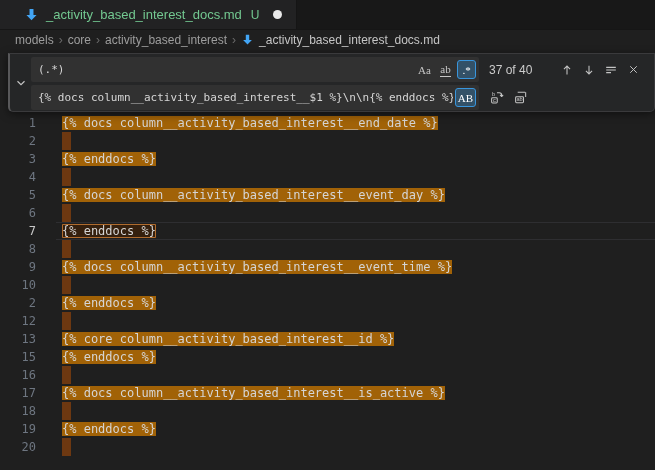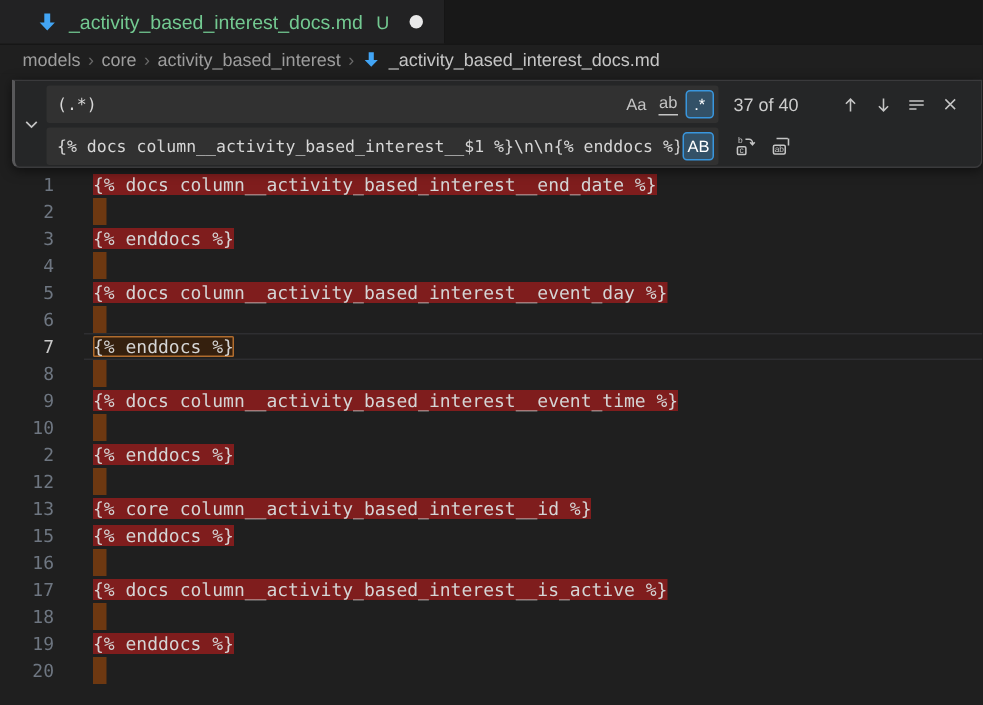--- a/index.html
+++ b/index.html
@@ -24,21 +24,21 @@
   .bc-file { color:#c5c5c5; cursor:pointer; display:flex; align-items:center; gap:5px; }
 
   
   .editor { position:absolute; top:50px; left:0; right:0; bottom:0; }
   .code { position:absolute; inset:0; padding-top:64px;
           font-family:"DejaVu Sans Mono","Liberation Mono",monospace;
           font-size:12px; line-height:18px; color:#d5d5d5; }
   .row { display:flex; height:18px; position:relative; white-space:pre; }
   .ln { width:36px; flex:none; text-align:right; color:#6e7681; }
   .txt { margin-left:26px; }
-  .hl { background:#7f1d1d; }
+  .hl { background:#a16207; }
   .hl-empty { display:inline-block; width:9px; height:18px; vertical-align:top; background:#6d3811; }
   .hl-cur { background:#35200e; box-shadow:inset 0 0 0 1px #b06c2e; border-radius:1px; }
   .current-line .ln { color:#c8c8c8; }
   .current-line::after { content:""; position:absolute; left:56px; right:0; top:0; bottom:0;
                          border-top:1px solid #2e2e31; border-bottom:1px solid #2e2e31;
                          pointer-events:none; }
 
   
   .find-widget { position:absolute; top:3px; left:8px; right:0; height:59px;
                  background:#252627; border:1px solid #3a3a3c; border-left:2px solid #58585a;
@@ -47,21 +47,21 @@
   .fw-toggle { width:21px; display:flex; align-items:center; justify-content:center; cursor:pointer; }
   .fw-rows { flex:1; display:flex; flex-direction:column; gap:3px; padding:3px 0; }
   .frow { display:flex; align-items:center; height:25px; }
   .input-box { width:448px; height:25px; background:#313131; border-radius:2px;
                display:flex; align-items:center; padding-right:3px; }
   .input-box input { flex:1; background:transparent; border:none; outline:none;
                      color:#d6d6d6; font-family:"DejaVu Sans Mono","Liberation Mono",monospace;
                      font-size:11px; padding-left:7px; height:100%; }
   .opt { min-width:19px; height:19px; margin-left:2px; border-radius:3px; display:flex;
          align-items:center; justify-content:center; font-size:11px; color:#c5c5c5;
-         cursor:pointer; padding:0 2px; border:1px solid transparent; }
+         cursor:pointer; padding:0 2px; border:1px solid transparent;font-family:Liberation Serif, serif; }
   .opt.active { background:rgba(56,148,218,0.32); border:1px solid #3996dd; color:#ffffff; }
   .opt .ul { border-bottom:1px solid #c5c5c5; padding-bottom:1px; }
   .results { margin-left:10px; font-size:12px; color:#cccccc; white-space:nowrap; }
   .navs { margin-left:auto; display:flex; gap:4px; padding-right:12px; }
   .icon-btn { width:18px; height:18px; border-radius:4px; display:flex; align-items:center;
               justify-content:center; cursor:pointer; }
   .icon-btn svg { display:block; }
   .rep-btns { display:flex; gap:6px; margin-left:8px; }
 </style>
 </head>

